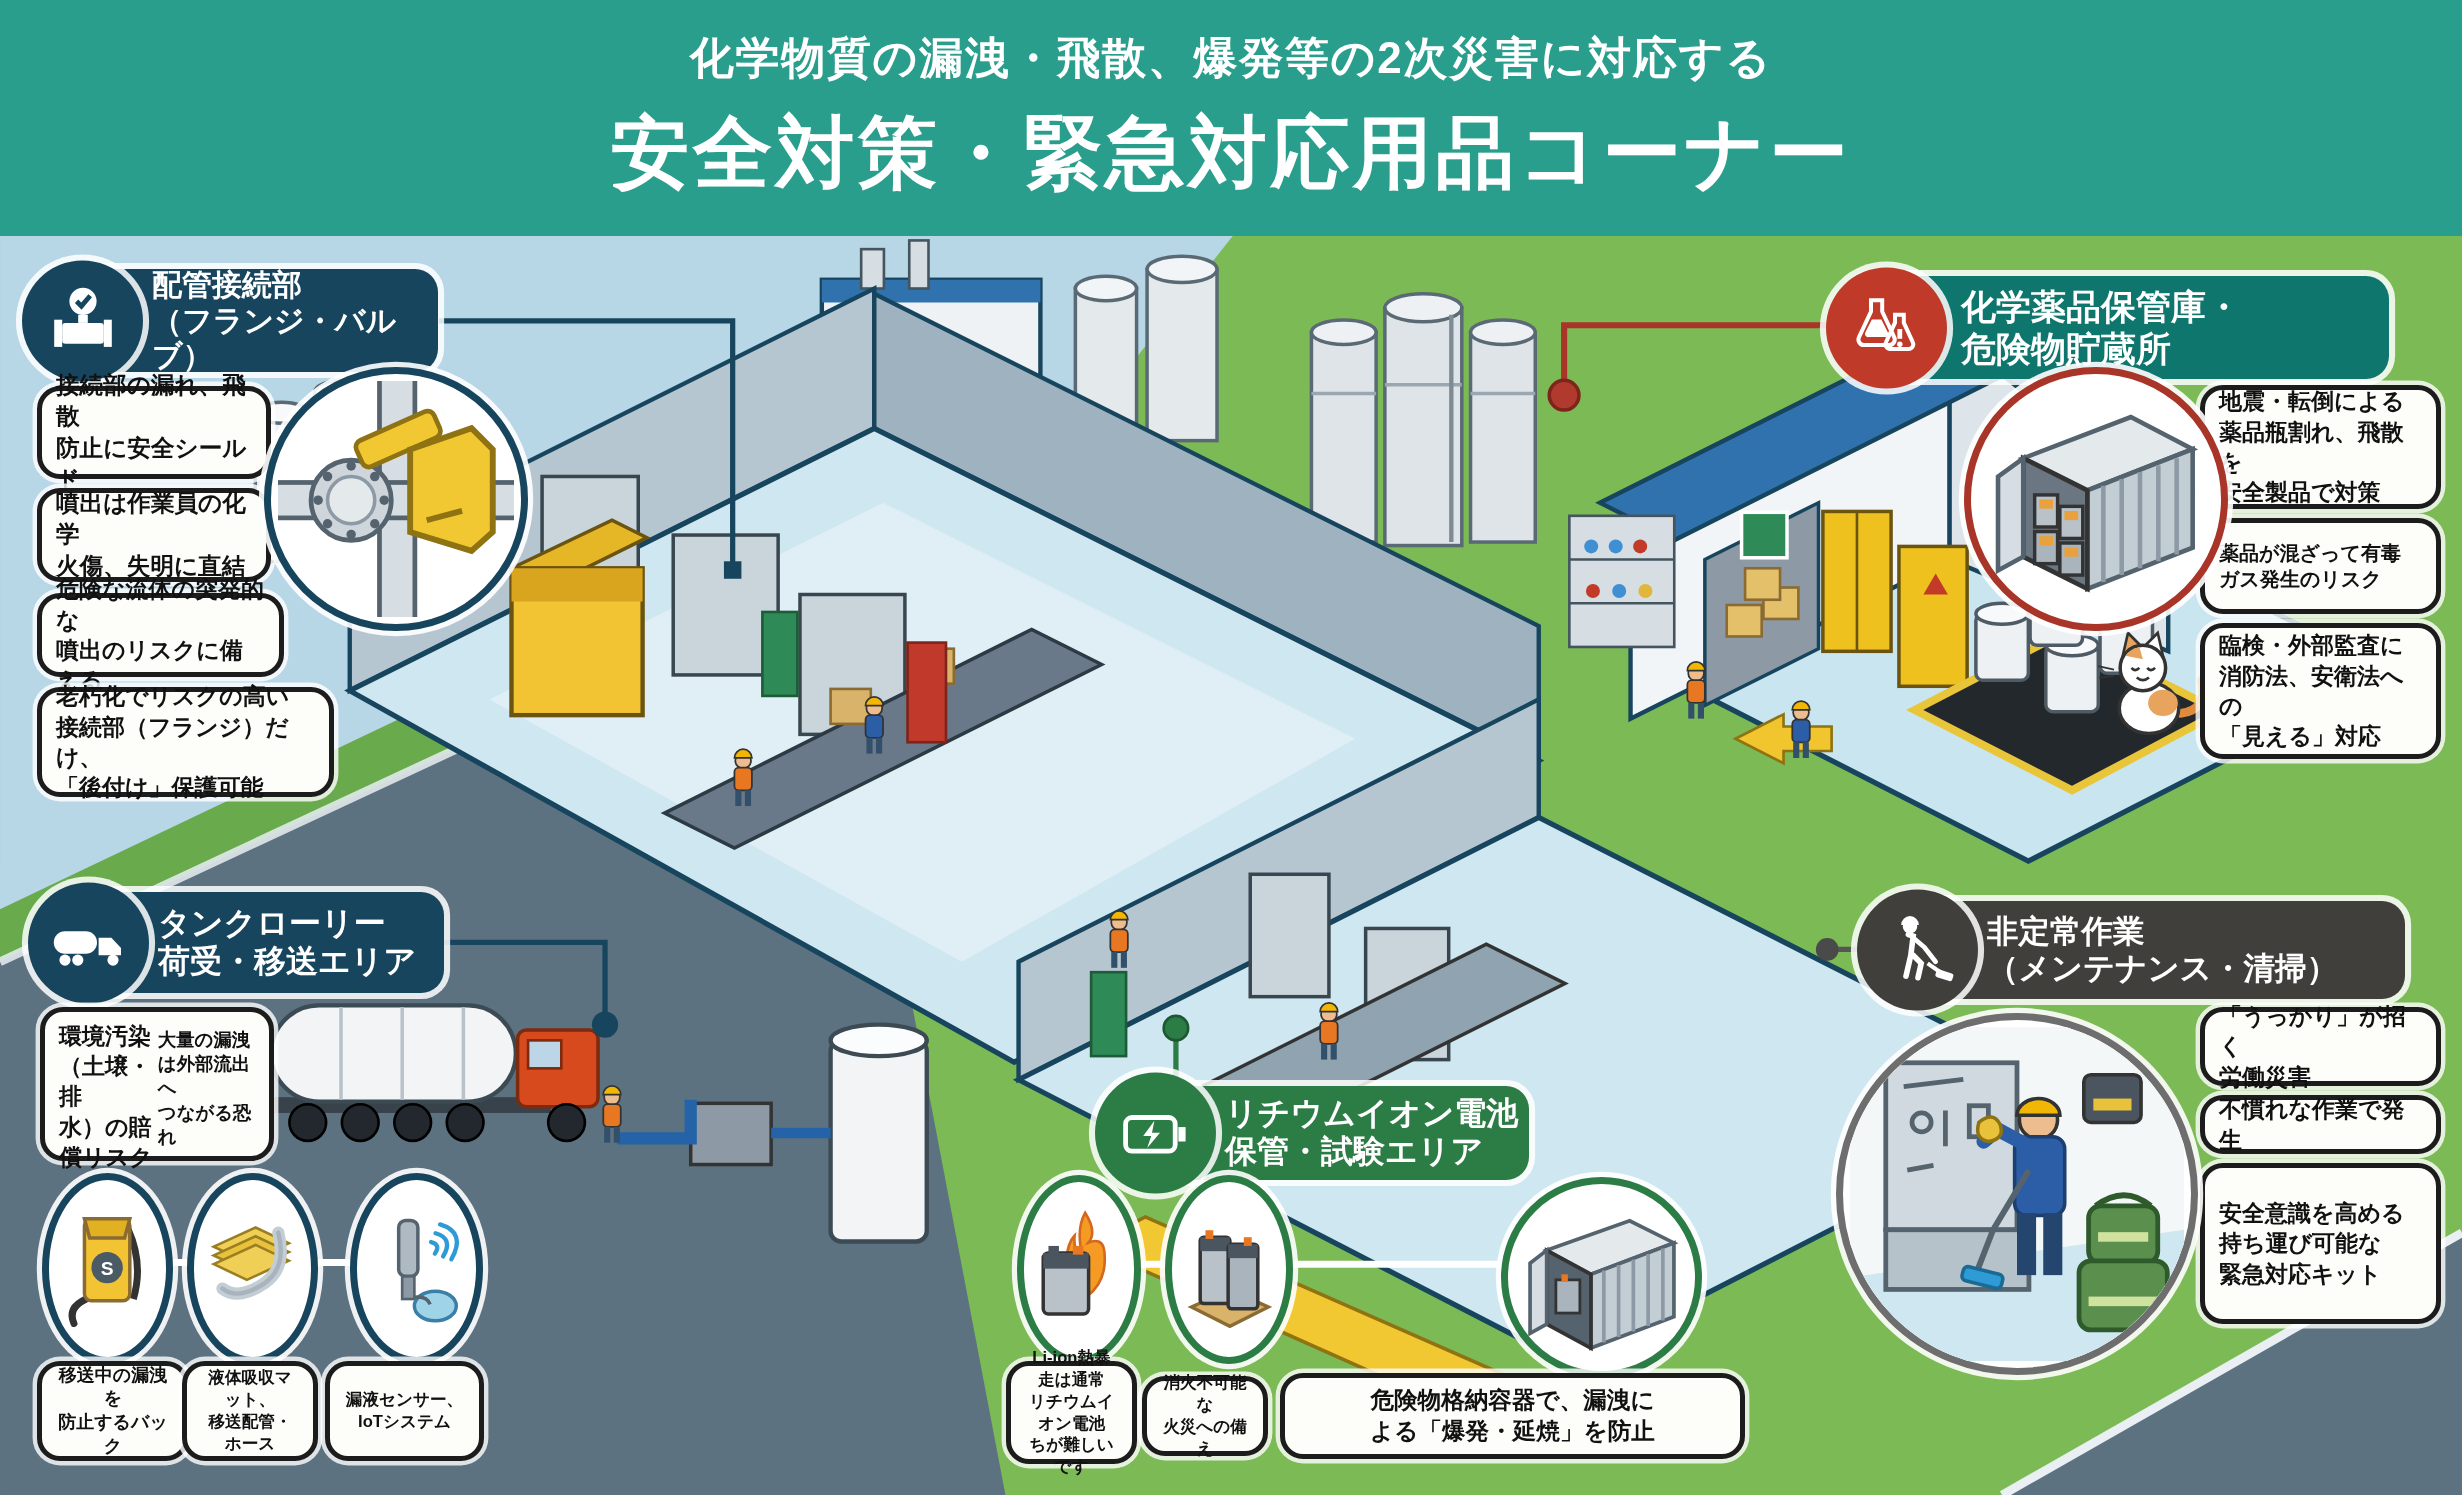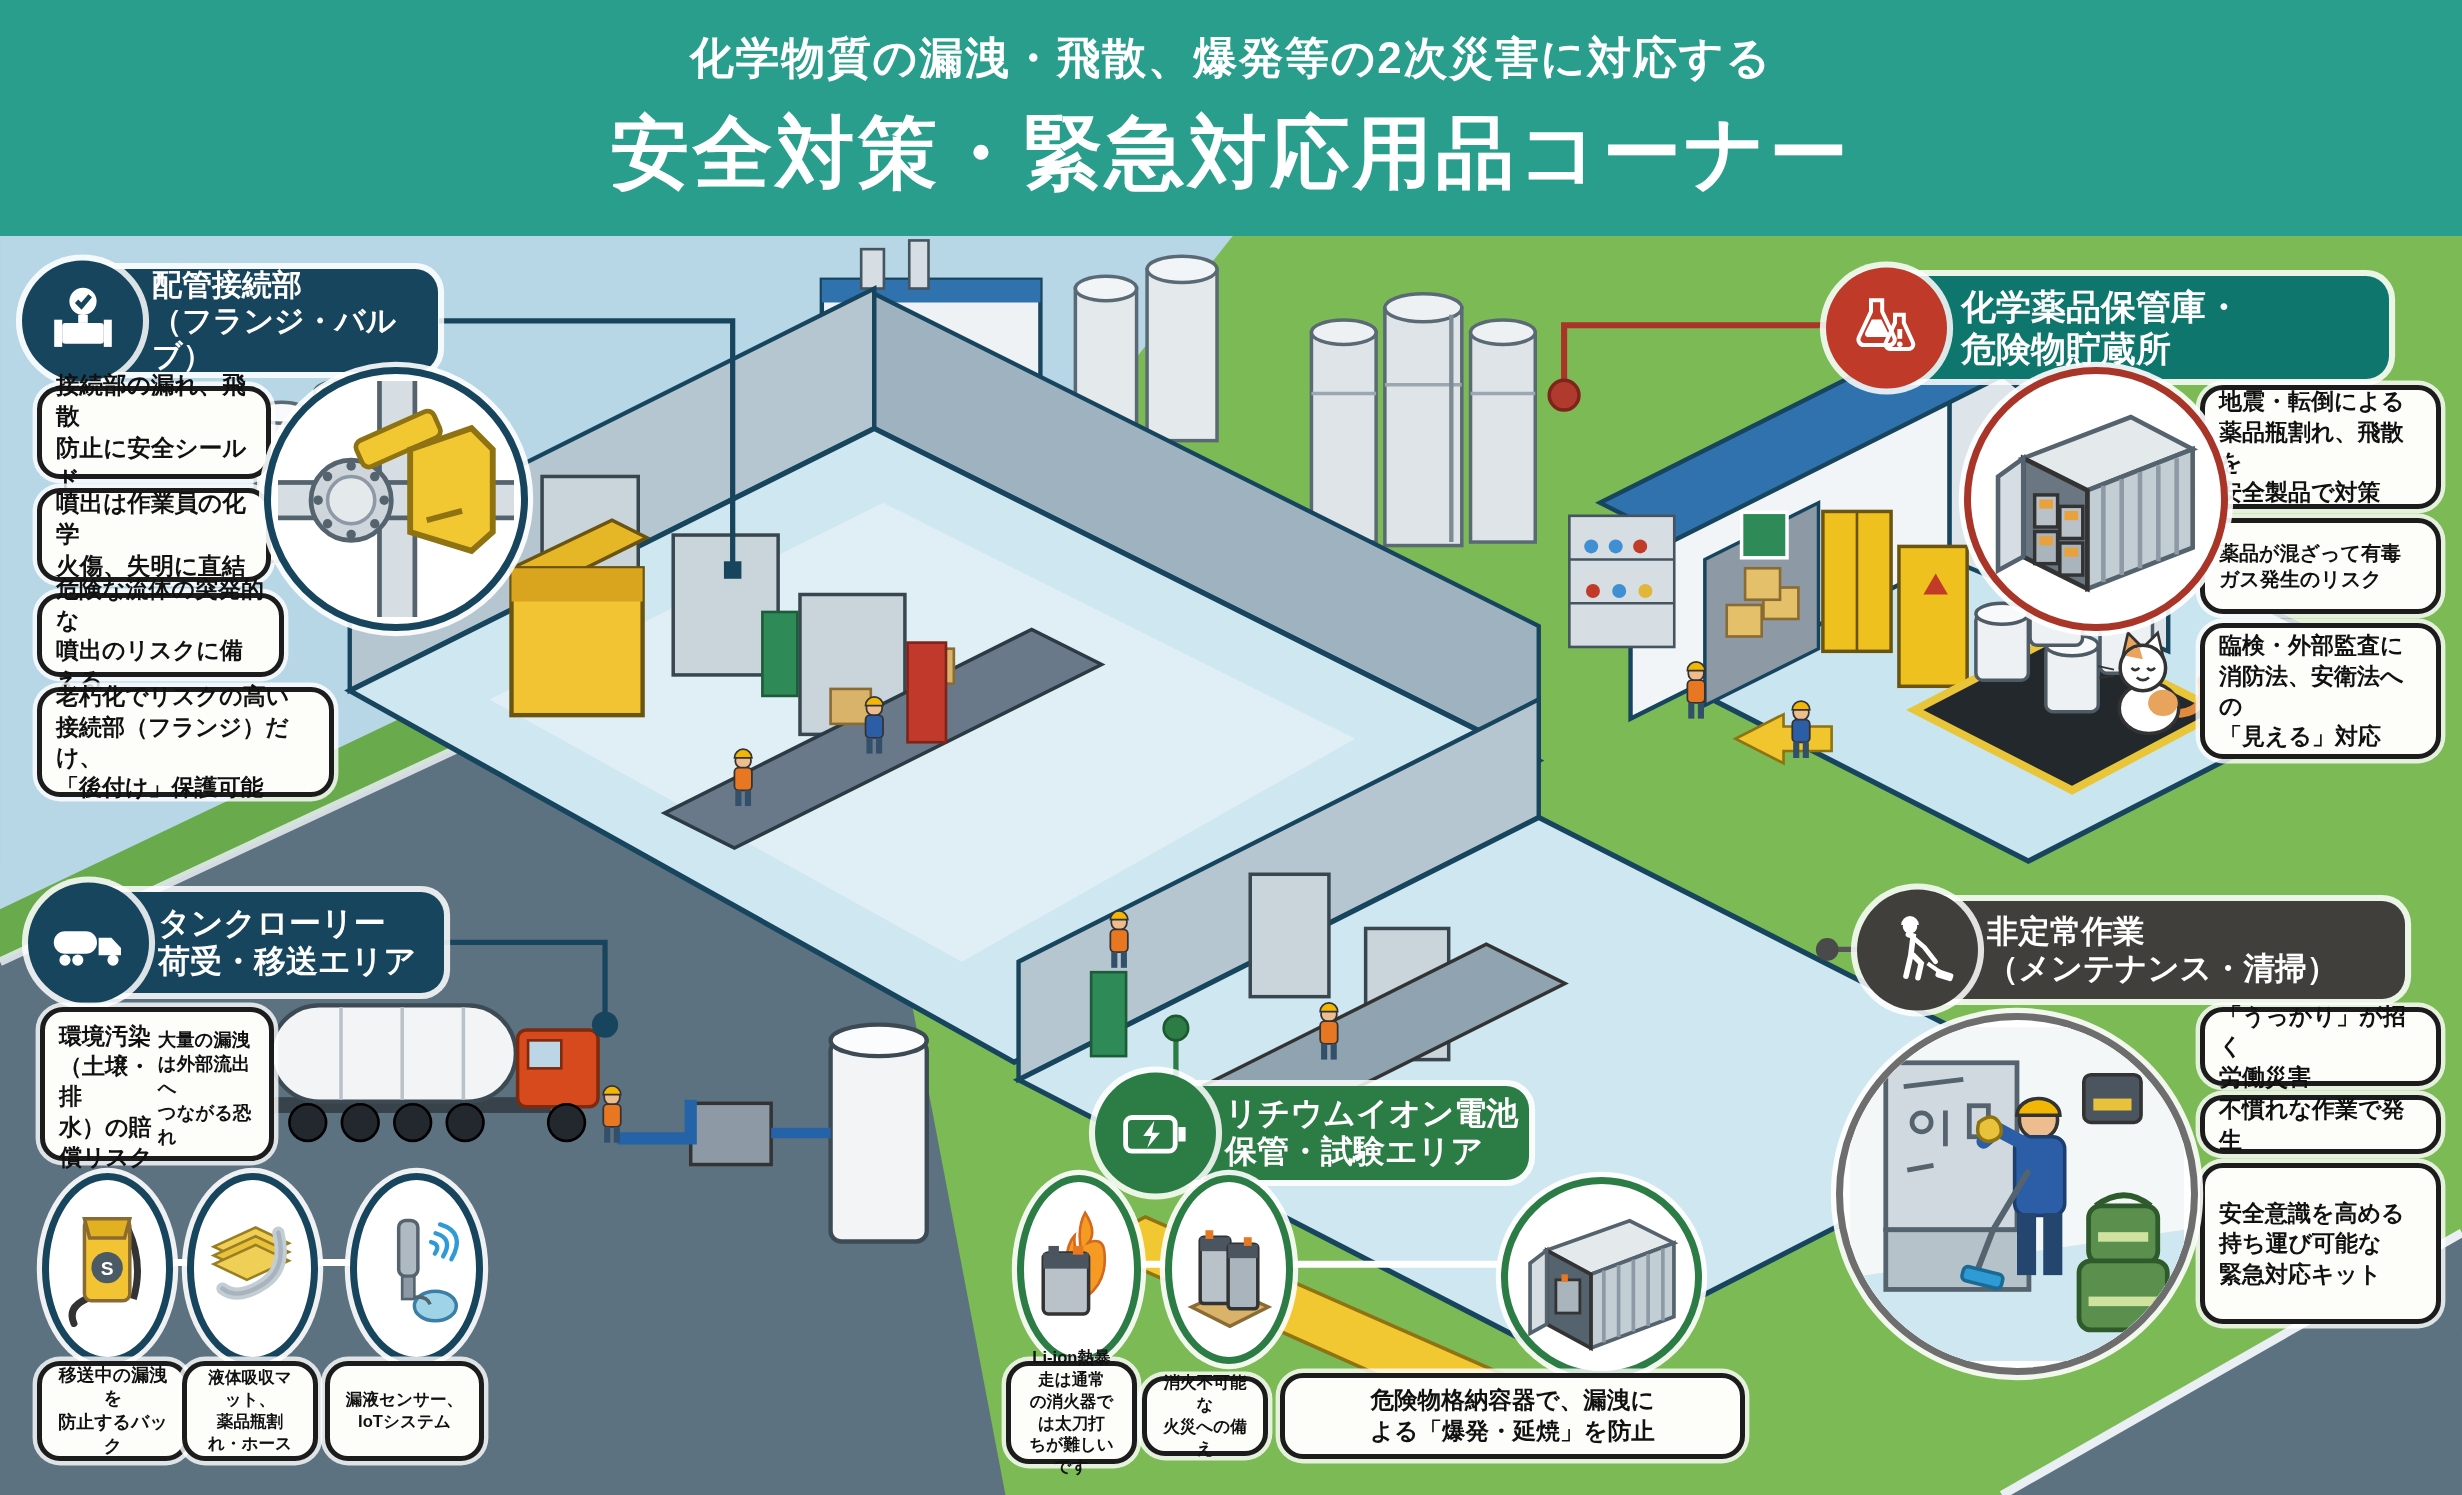--- a/index.html
+++ b/index.html
@@ -381,21 +381,21 @@
         <rect x="34" y="30" width="22" height="64" rx="8" fill="#aeb9c1" stroke="#55636e" stroke-width="4"></rect>
         <rect x="38" y="94" width="14" height="26" fill="#8d9aa5" stroke="#55636e" stroke-width="3"></rect>
         <path d="M72 52 q10 6 0 14 M80 44 q18 12 0 28 M88 36 q26 18 0 42" stroke="#2e9bd6" stroke-width="5" fill="none" stroke-linecap="round" transform="rotate(-18 80 56)"></path>
         <ellipse cx="76" cy="128" rx="24" ry="17" fill="#9fd4e8" stroke="#3b7fa6" stroke-width="4"></ellipse>
         <path d="M52 118 q14 -2 18 8" stroke="#55636e" stroke-width="4" fill="none"></path>
       </svg>
   </div>
   <div class="note center" style="left:37px;top:1361px;width:152px;height:100px;font-size:18px;">移送中の漏洩を
 防止するバック</div>
   <div class="note center" style="left:182px;top:1361px;width:136px;height:100px;font-size:16.6px;">液体吸収マット、
-薬品瓶割れ・ホース</div>
+移送配管・ホース</div>
   <div class="note center" style="left:325px;top:1361px;width:159px;height:100px;font-size:16.6px;">漏液センサー、
 IoTシステム</div>
 
   <div class="circ" style="left:1017px;top:1175px;width:110px;height:175px;border:7px solid #2c7c45;">
     <svg viewBox="0 0 110 170" width="96" height="149">
         <path d="M62 20 q14 22 4 34 q16 -6 18 10 q4 34 -20 52 q-26 -6 -24 -40 q2 -22 10 -30 q-2 18 8 20 q-6 -28 4 -46z" fill="#f59a23" stroke="#d2691e" stroke-width="3"></path>
         <path d="M60 64 q8 14 0 30 q-10 10 -14 -4 q-2 -16 14 -26z" fill="#ffd34d"></path>
         <rect x="14" y="66" width="52" height="70" rx="6" fill="#b9c2c9" stroke="#333" stroke-width="4"></rect>
         <rect x="14" y="66" width="52" height="18" fill="#4a5560"></rect>
         <rect x="20" y="58" width="12" height="10" fill="#4a5560"></rect>
@@ -422,21 +422,21 @@
         <line x1="124" y1="70" x2="124" y2="148" stroke="#8d9aa5" stroke-width="4"></line>
         <line x1="140" y1="64" x2="140" y2="142" stroke="#8d9aa5" stroke-width="4"></line>
         <line x1="156" y1="58" x2="156" y2="136" stroke="#8d9aa5" stroke-width="4"></line>
         <polygon points="30,60 78,86 78,166 30,140" fill="#55636e" stroke="#333" stroke-width="4"></polygon>
         <polygon points="30,60 12,74 12,150 30,140" fill="#d7dee3" stroke="#55636e" stroke-width="4"></polygon>
         <rect x="40" y="92" width="26" height="36" fill="#aab4bc" stroke="#333" stroke-width="3"></rect>
         <rect x="46" y="86" width="7" height="8" fill="#e87722"></rect>
       </svg>
   </div>
   <div class="note center" style="left:1006px;top:1361px;width:131px;height:103px;font-size:16.6px;">Li-ion熱暴走は通常
-の消火器では太刀打
+リチウムイオン電池
 ちが難しいです</div>
   <div class="note center" style="left:1142px;top:1376px;width:126px;height:80px;font-size:16.6px;">消火不可能な
 火災への備え</div>
   <div class="note center" style="left:1280px;top:1373px;width:465px;height:86px;font-size:23.6px;">危険物格納容器で、漏洩に
 よる「爆発・延焼」を防止</div>
 
   <div class="note" style="left:2200px;top:1007px;width:241px;height:79px;font-size:23px;">「うっかり」が招く
 労働災害</div>
   <div class="note" style="left:2200px;top:1095px;width:241px;height:59px;font-size:23px;">不慣れな作業で発生</div>
   <div class="note" style="left:2200px;top:1163px;width:241px;height:161px;font-size:23px;">安全意識を高める

